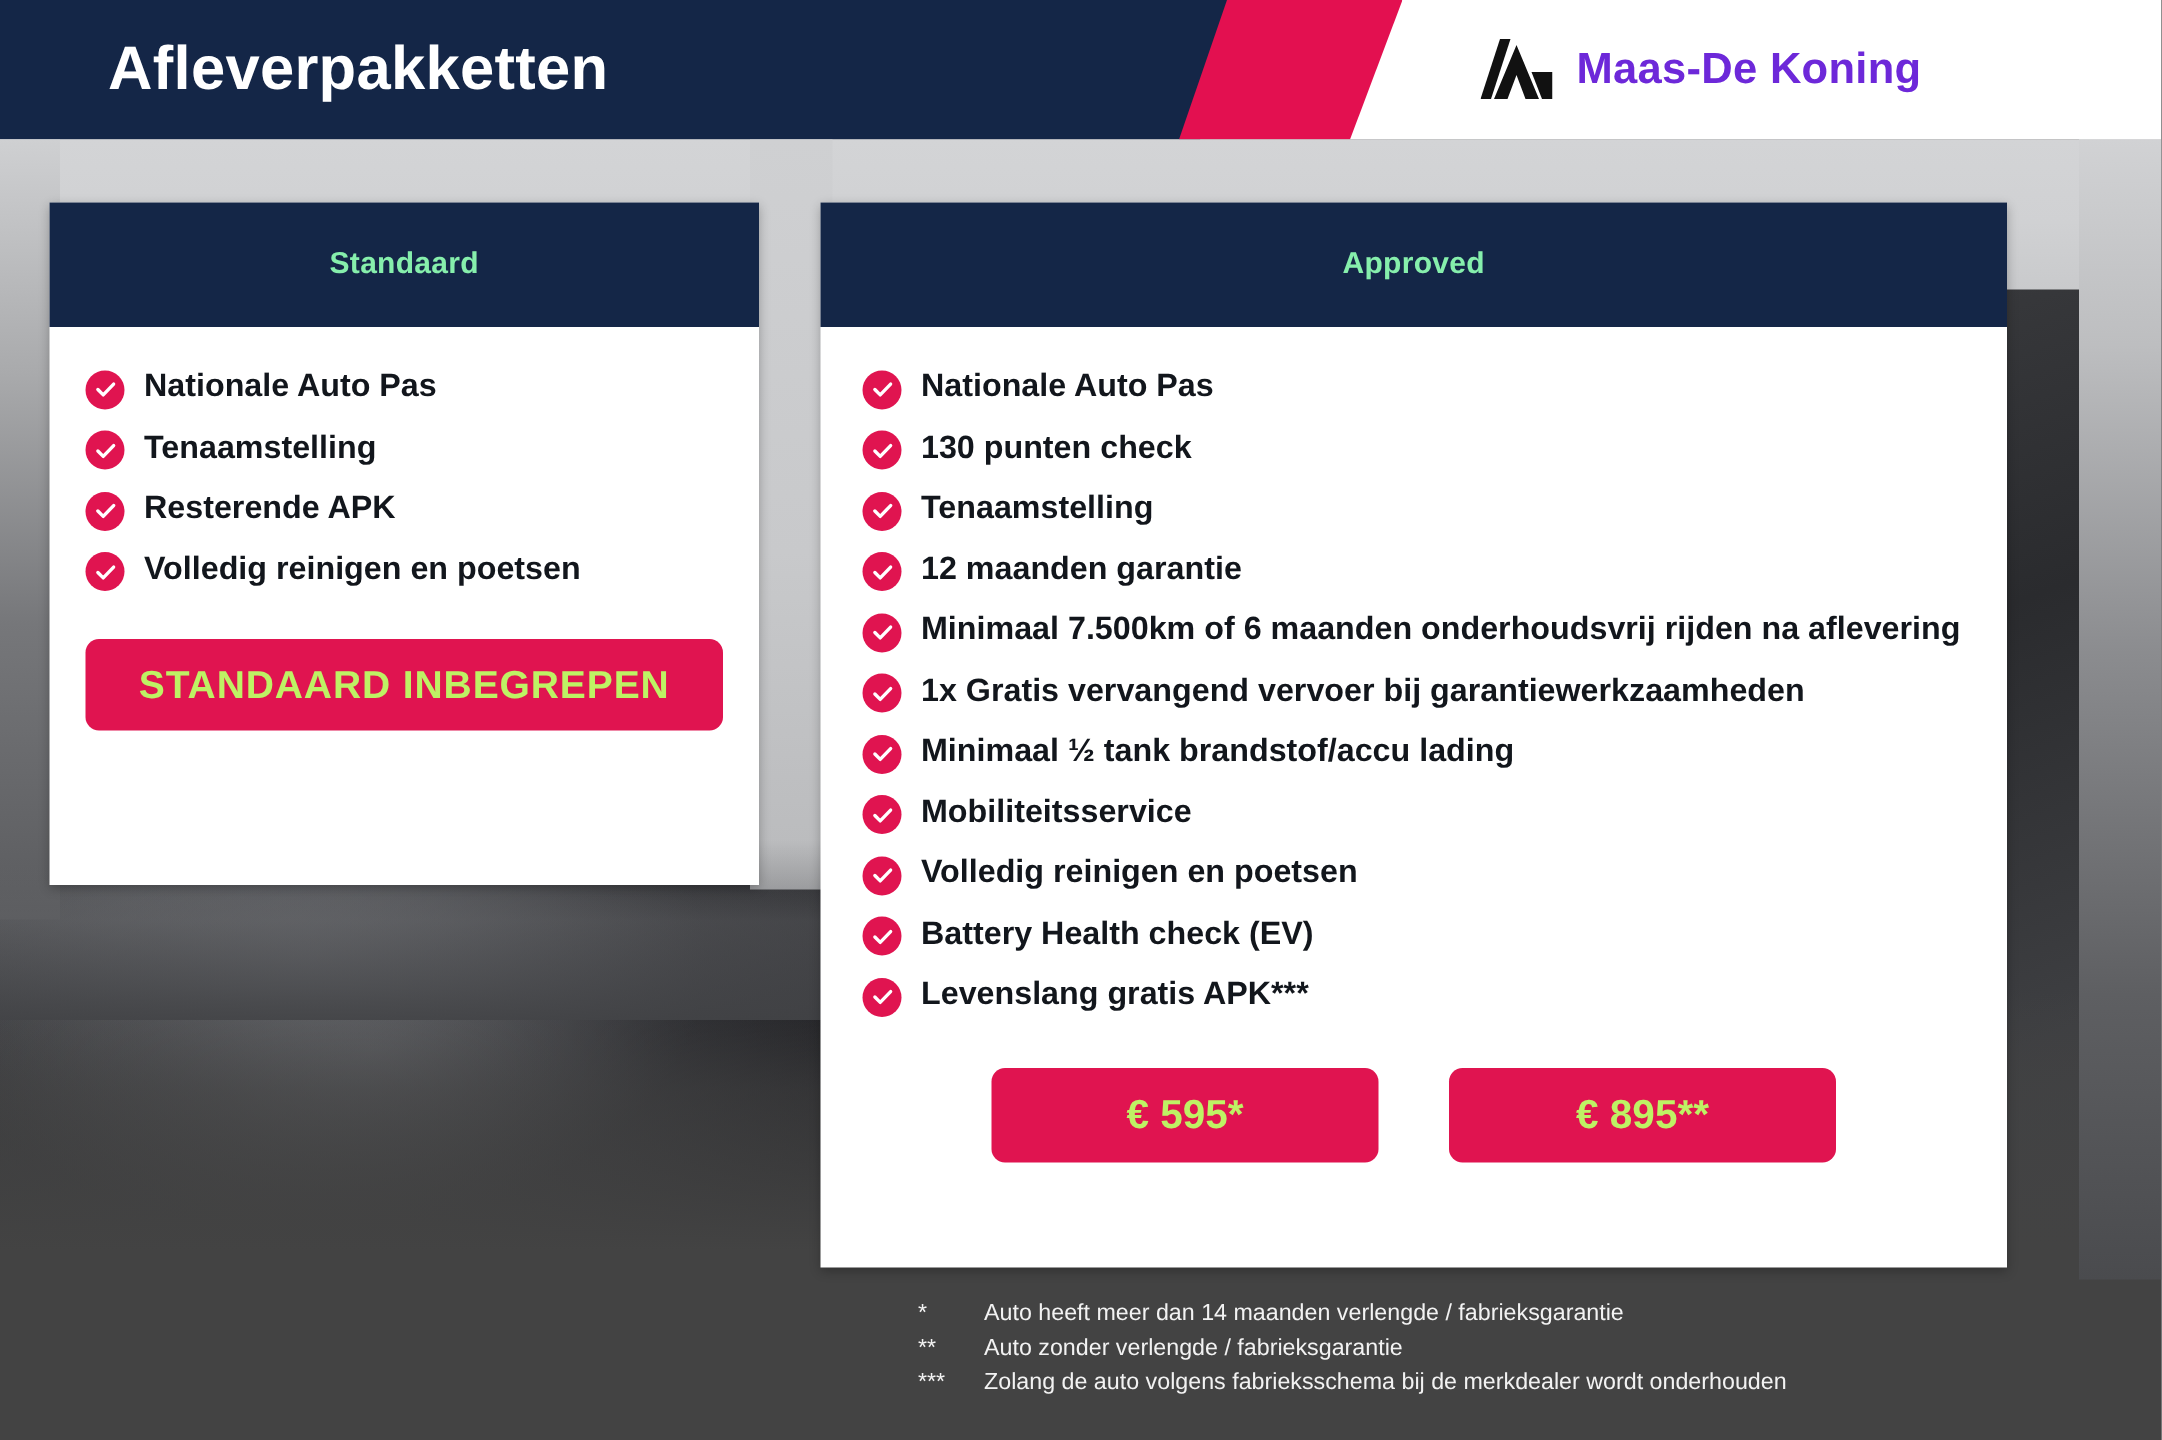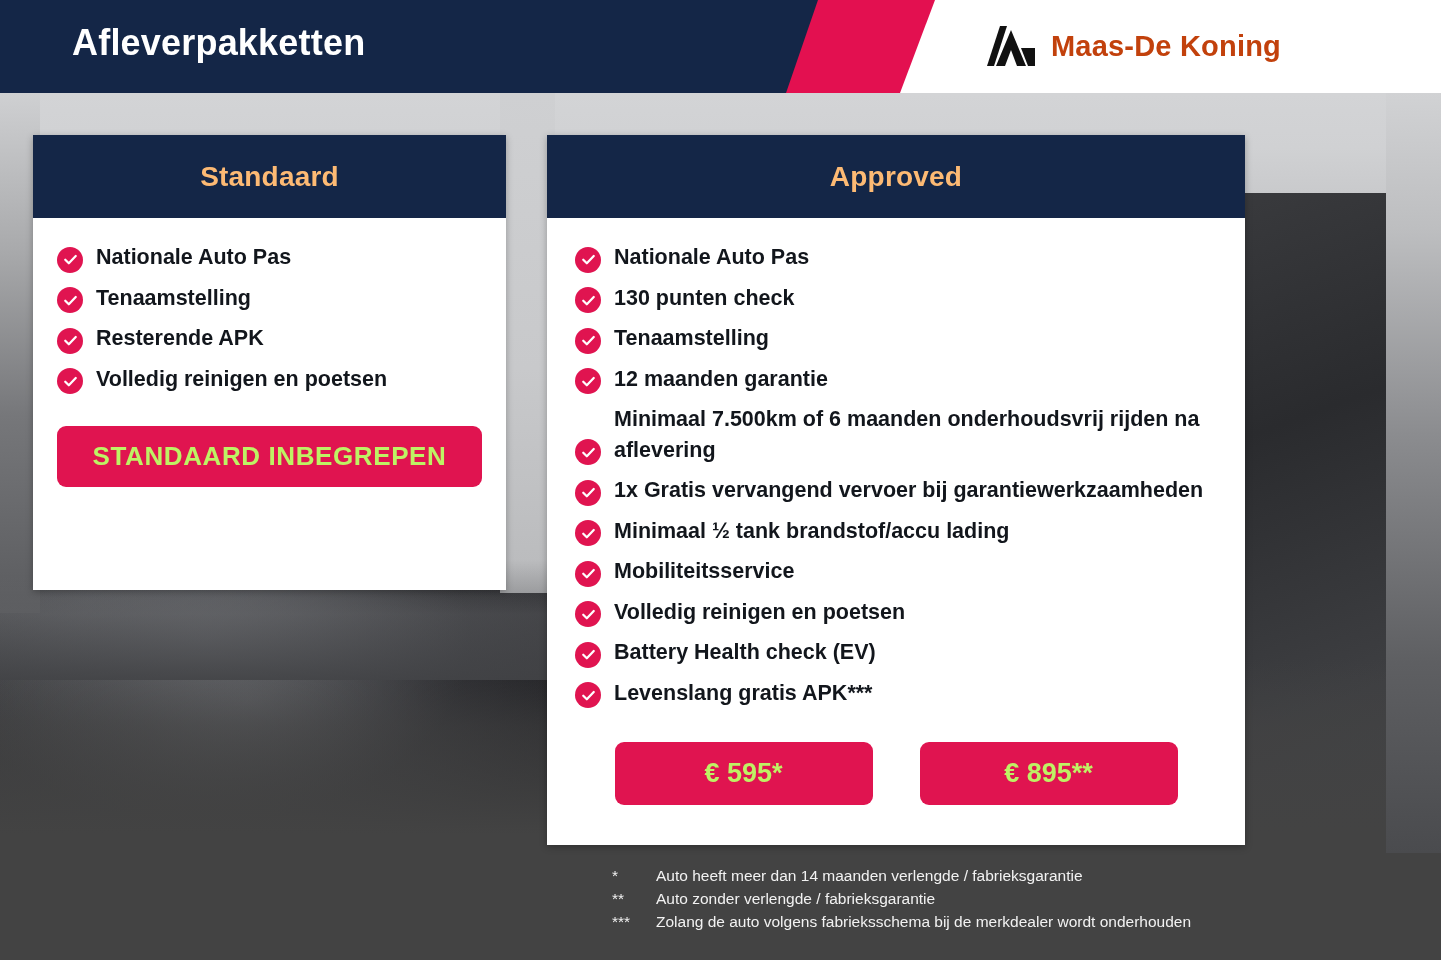--- a/index.html
+++ b/index.html
@@ -93,54 +93,54 @@
   .header-pink {
     position: absolute;
     left: 0; top: 0; height: 93px; width: 935px;
     background: #e31050;
     clip-path: polygon(818px 0, 935px 0, 900px 100%, 786px 100%);
   }
   .header-title {
     position: absolute;
     left: 72px; top: 22px;
     color: #ffffff;
-    font-size: 36px;
+    font-size: 41px;
     font-weight: bold;
     letter-spacing: 0.2px;
   }
   .brand {
     position: absolute;
     right: 160px; top: 26px;
     display: flex;
     align-items: center;
     gap: 16px;
   }
   .brand-mark { width: 48px; height: 40px; display: block; }
   .brand-name {
-    color: #c2410c;
+    color: #6d28d9;
     font-size: 29px;
     font-weight: bold;
     letter-spacing: 0.2px;
     white-space: nowrap;
   }
 
   
   .card {
     position: absolute;
     background: #ffffff;
     z-index: 3;
     box-shadow: 0 2px 7px rgba(0,0,0,0.28);
   }
   .card-standaard { left: 33px; top: 135px; width: 473px; height: 455px; }
-  .card-approved  { left: 547px; top: 135px; width: 698px; height: 710px; }
+  .card-approved  { left: 547px; top: 135px; width: 791px; height: 710px; }
 
   .card-head {
     background: #142647;
-    color: #fdba74;
-    font-size: 28px;
+    color: #86efac;
+    font-size: 20px;
     font-weight: bold;
     text-align: center;
     height: 83px;
     line-height: 83px;
     letter-spacing: 0.2px;
   }
   .card-body { padding: 24px 0 0 0; }
 
   ul.feature-list { list-style: none; }
   ul.feature-list li {

